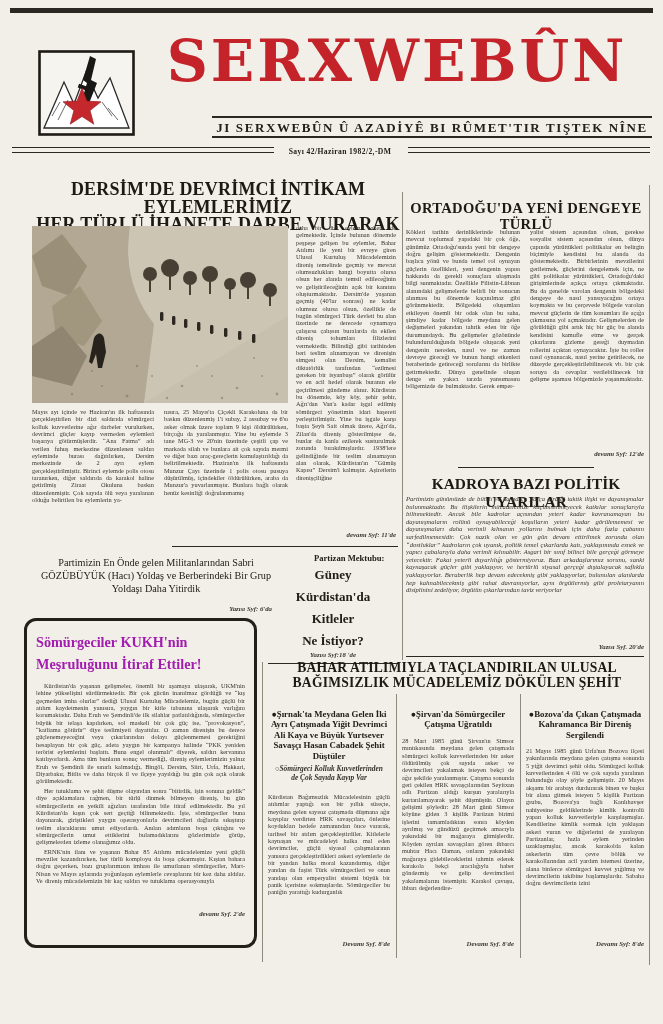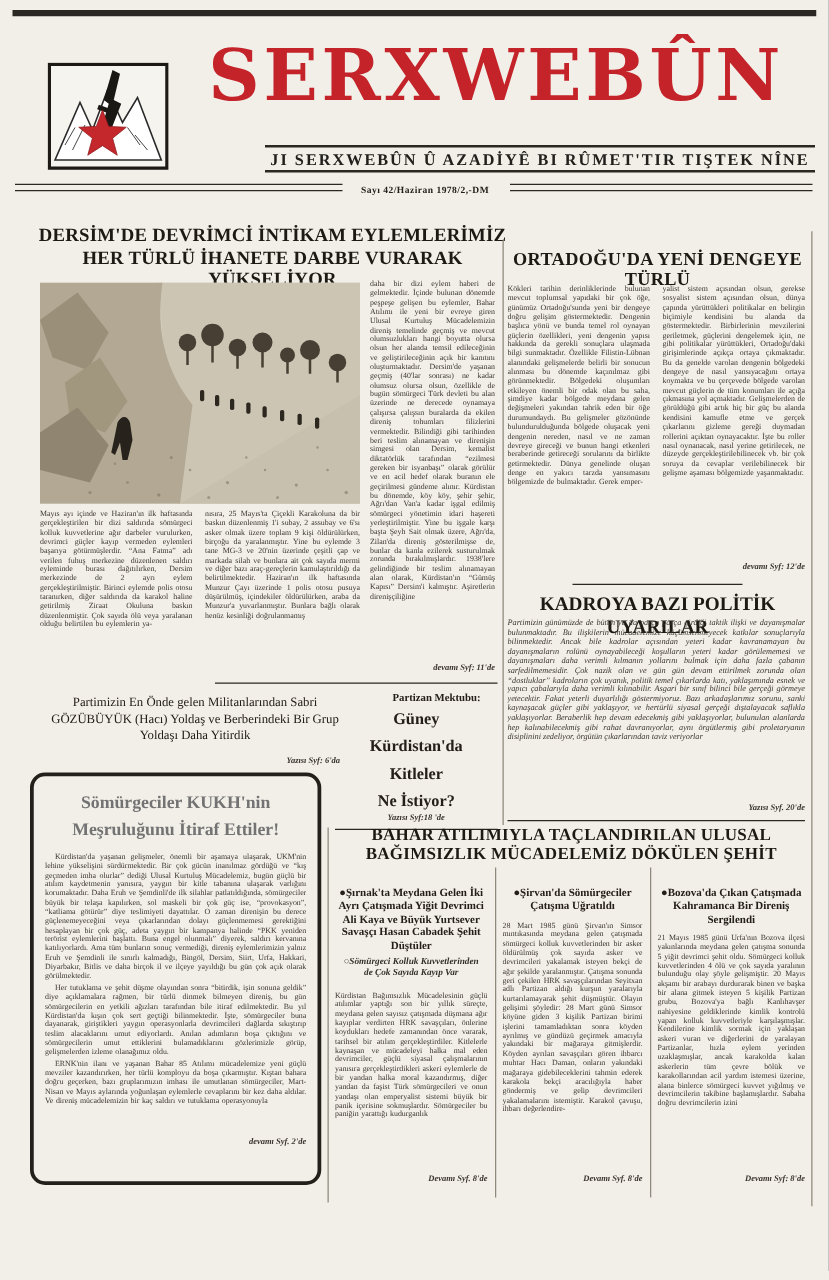--- a/index.html
+++ b/index.html
@@ -19,31 +19,31 @@
   .cont{font-style:italic;font-weight:bold;font-size:6.8px;color:#3a362e;text-align:right;}
   .masthead-title{
     font-family:"DejaVu Serif","Liberation Serif",serif;
     font-weight:bold;color:#c4232a;text-align:center;
     font-size:57px;letter-spacing:3px;line-height:1;
   }
   .motto{font-weight:bold;font-size:13px;letter-spacing:1.6px;text-align:center;color:#22201c;}
   .issue{font-weight:bold;font-size:7.6px;letter-spacing:0.4px;text-align:center;color:#22201c;}
   .dbl{height:4px;border-top:1.6px solid #2b2823;border-bottom:1.6px solid #2b2823;}
   .headline{font-weight:bold;color:#1d1a15;text-align:center;}
-  .lead-headline{font-size:15px;line-height:17.5px;letter-spacing:0.2px;}
+  .lead-headline{font-size:18px;line-height:17.5px;letter-spacing:0.2px;}
   .sec-headline{font-size:14.6px;line-height:15.5px;letter-spacing:0.3px;}
   .kadro-body{font-size:6.6px;line-height:7.6px;font-style:italic;text-align:justify;color:#3a362e;overflow:hidden;}
   .notice{font-weight:normal;font-size:10.2px;line-height:13px;text-align:center;color:#242019;}
   .partizan-kicker{font-weight:bold;font-size:8.6px;color:#242019;padding-left:42px;}
   .partizan-line{font-weight:bold;font-size:13px;text-align:center;color:#242019;}
   .boxed{
     border:3px solid #231f1a;border-radius:12px;background:#f2efe8;
     padding:10px 9px 6px 9px;box-sizing:border-box;
   }
-  .box-title{font-weight:bold;font-size:14.2px;line-height:22px;text-align:center;color:#737373;}
+  .box-title{font-weight:bold;font-size:14.2px;line-height:22px;text-align:left;color:#a21caf;}
   .bahar-headline{font-weight:bold;font-size:13.6px;line-height:15.4px;text-align:center;color:#1d1a15;letter-spacing:0.2px;}
   .sub-headline{font-weight:bold;font-size:8.8px;line-height:10.4px;text-align:center;color:#242019;}
   .sub-sub{font-weight:bold;font-style:italic;font-size:7.4px;line-height:8.6px;text-align:center;color:#33302a;}
 </style>
 </head>
 <body>
 
 <div class="page">
 
   <div class="abs rule" style="left:10px;top:8px;width:643px;height:5px;"></div>
@@ -56,21 +56,21 @@
       <path d="M52,6 L58,9 L53,30 L59,33 L50,56 L43,53 L49,33 L45,30 Z" fill="#1a1814"></path>
       <rect x="40" y="36" width="14" height="4" transform="rotate(20 47 38)" fill="#1a1814"></rect>
       <path d="M44,38 L49,51.1 L63,51.8 L52.1,60.6 L55.8,74.2 L44,66.5 L32.2,74.2 L35.9,60.6 L25,51.8 L39,51.1 Z" fill="#c4282c" stroke="#8e1b1f" stroke-width="0.6"></path>
     </svg>
   </div>
   <div class="abs masthead-title" style="left:142px;top:32px;width:510px;">SERXWEBÛN</div>
   <div class="abs rule" style="left:212px;top:116px;width:440px;height:1.6px;"></div>
   <div class="abs motto" style="left:212px;top:120px;width:440px;">JI SERXWEBÛN Û AZADİYÊ BI RÛMET'TIR TIŞTEK NÎNE</div>
   <div class="abs rule" style="left:212px;top:136px;width:440px;height:1.6px;"></div>
   <div class="abs dbl" style="left:12px;top:147px;width:262px;"></div>
-  <div class="abs issue" style="left:276px;top:147px;width:128px;">Sayı 42/Haziran 1978/2,-DM</div>
+  <div class="abs issue" style="left:276px;top:147px;width:128px;">Sayı 42/Haziran 1982/2,-DM</div>
   <div class="abs dbl" style="left:408px;top:147px;width:242px;"></div>
 
   <div class="abs headline lead-headline" style="left:22px;top:181px;width:392px;">
     <span>DERSİM'DE DEVRİMCİ İNTİKAM EYLEMLERİMİZ</span><br>
     <span>HER TÜRLÜ İHANETE DARBE VURARAK YÜKSELİYOR</span>
   </div>
 
   <div class="abs" style="left:32px;top:226px;width:256px;height:177px;">
     <svg width="256" height="177" viewBox="0 0 256 177">
       <rect width="256" height="177" fill="#d6d0c1"></rect>

